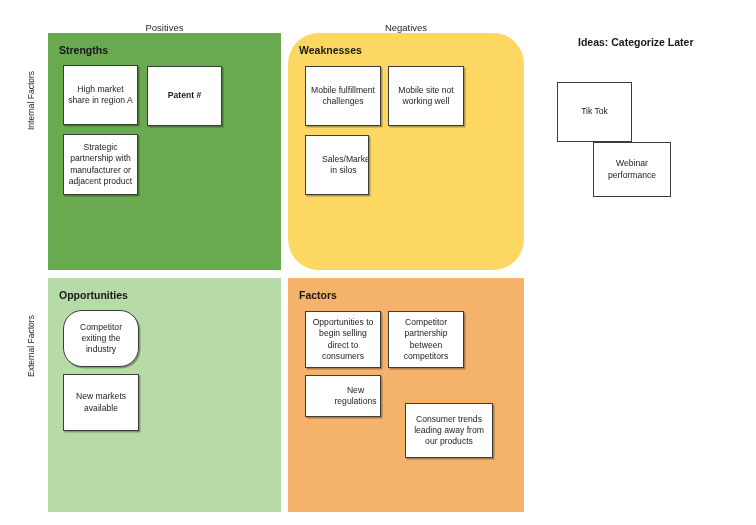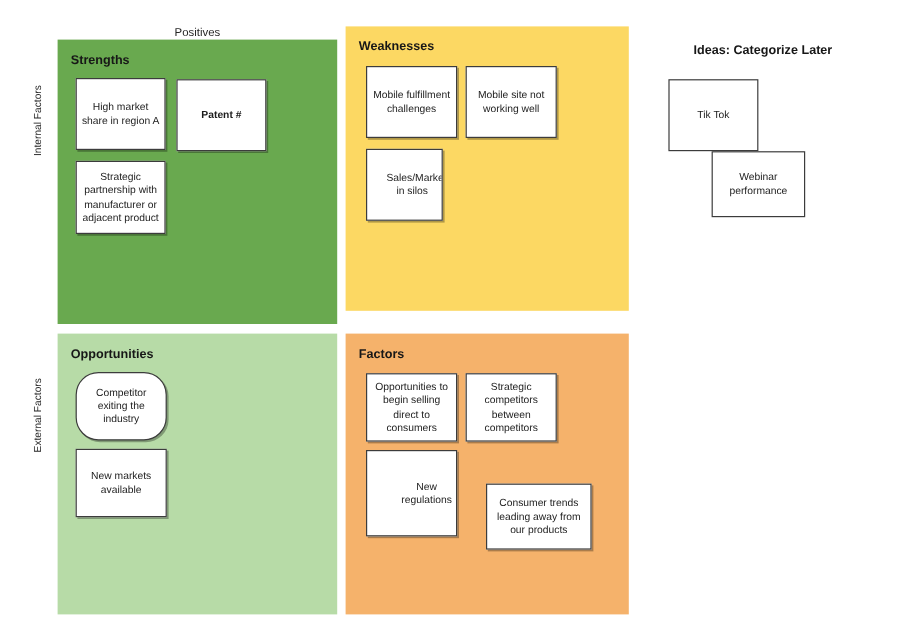--- a/index.html
+++ b/index.html
@@ -58,21 +58,21 @@
     position: absolute;
     top: 11px;
     left: 11px;
     font-size: 10.5px;
     font-weight: bold;
     line-height: 13px;
     color: #171717;
     white-space: nowrap;
   }
   .q-strengths     { left: 48px;  top: 33px;  width: 233px; height: 237px; background: #69a94f; }
-  .q-weaknesses    { left: 288px; top: 22px;  width: 236px; height: 237px; background: #fcd863; }
+  .q-weaknesses    { left: 288px; top: 33px;  width: 236px; height: 237px; background: #fcd863; border-radius: 31px; }
   .q-opportunities { left: 48px;  top: 278px; width: 233px; height: 234px; background: #b7dba7; }
   .q-threats       { left: 288px; top: 278px; width: 236px; height: 234px; background: #f5b26b; }
 
   
   .note {
     position: absolute;
     box-sizing: border-box;
     background: #ffffff;
     border: 1.6px solid #3c3c3c;
     box-shadow: 1.5px 1.5px 0 rgba(0,0,0,0.30);
@@ -105,20 +105,21 @@
     background: #ffffff;
     border: 1.4px solid #3c3c3c;
     display: flex;
     align-items: center;
     justify-content: center;
     text-align: center;
     font-size: 8.6px;
     line-height: 11.2px;
     color: #1c1c1c;
     padding: 2px 3px;
+    margin-top: 16px;
   }
   .idea-tiktok  { left: 557px; top: 66px;  width: 75px; height: 60px; z-index: 1; }
   .idea-webinar { left: 593px; top: 126px; width: 78px; height: 55px; z-index: 2; }
 </style>
 </head>
 <body>
 
 <div class="col-header positives">
   <span>Positives</span>
 </div>
@@ -168,23 +169,23 @@
     <span>New markets available</span>
   </div>
 </div>
 
 <div class="quadrant q-threats">
   <div class="q-title">Factors</div>
   <div class="note" style="left:17px; top:33px; width:76px; height:57px;">
     <span>Opportunities to begin selling direct to consumers</span>
   </div>
   <div class="note" style="left:100px; top:33px; width:76px; height:57px;">
-    <span>Strategic competitors between competitors</span>
+    <span>Competitor partnership between competitors</span>
   </div>
-  <div class="note" style="left:17px; top:97px; width:76px; height:72px;padding-left:28px;">
+  <div class="note" style="left:17px; top:97px; width:76px; height:42px;padding-left:28px;">
     <span>New regulations</span>
   </div>
   <div class="note" style="left:117px; top:125px; width:88px; height:55px;">
     <span>Consumer trends leading away from our products</span>
   </div>
 </div>
 
 <div class="ideas-title">Ideas: Categorize Later</div>
 <div class="idea-note idea-tiktok">
   <span>Tik Tok</span>

